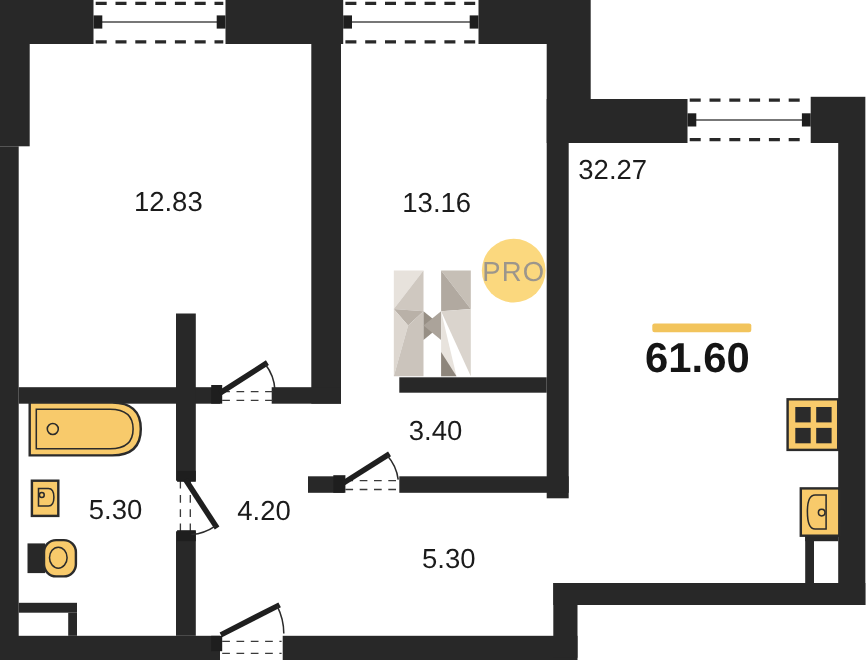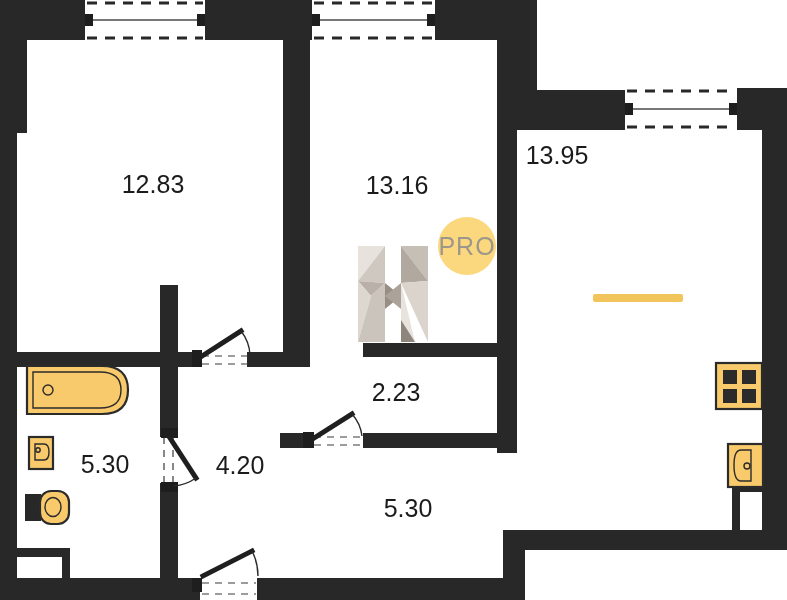--- a/index.html
+++ b/index.html
@@ -160,21 +160,22 @@
       <polygon points="401,320 415,342 401,342" fill="#8E867C"></polygon>
     </g>
     <g>
       <circle cx="467" cy="246" r="29" fill="#FBD87E"></circle>
       <text class="badge-text" x="467" y="255" text-anchor="middle">PRO</text>
     </g>
   </svg>
 
   <div class="room-label" style="left:153px;top:170px;">12.83</div>
   <div class="room-label" style="left:397px;top:171px;">13.16</div>
-  <div class="room-label" style="left:557px;top:141px;">13.95</div>
-  <div class="room-label" style="left:396px;top:378px;">2.23</div>
+  <div class="room-label" style="left:557px;top:141px;">32.27</div>
+  <div class="room-label" style="left:396px;top:378px;">3.40</div>
   <div class="room-label" style="left:240px;top:451px;">4.20</div>
   <div class="room-label" style="left:105px;top:450px;">5.30</div>
   <div class="room-label" style="left:408px;top:494px;">5.30</div>
 
   <div class="total-bar"></div>
+  <div class="total-label" style="left:634px;top:305px;">61.60</div>
 
 </div>
 
 </body></html>

